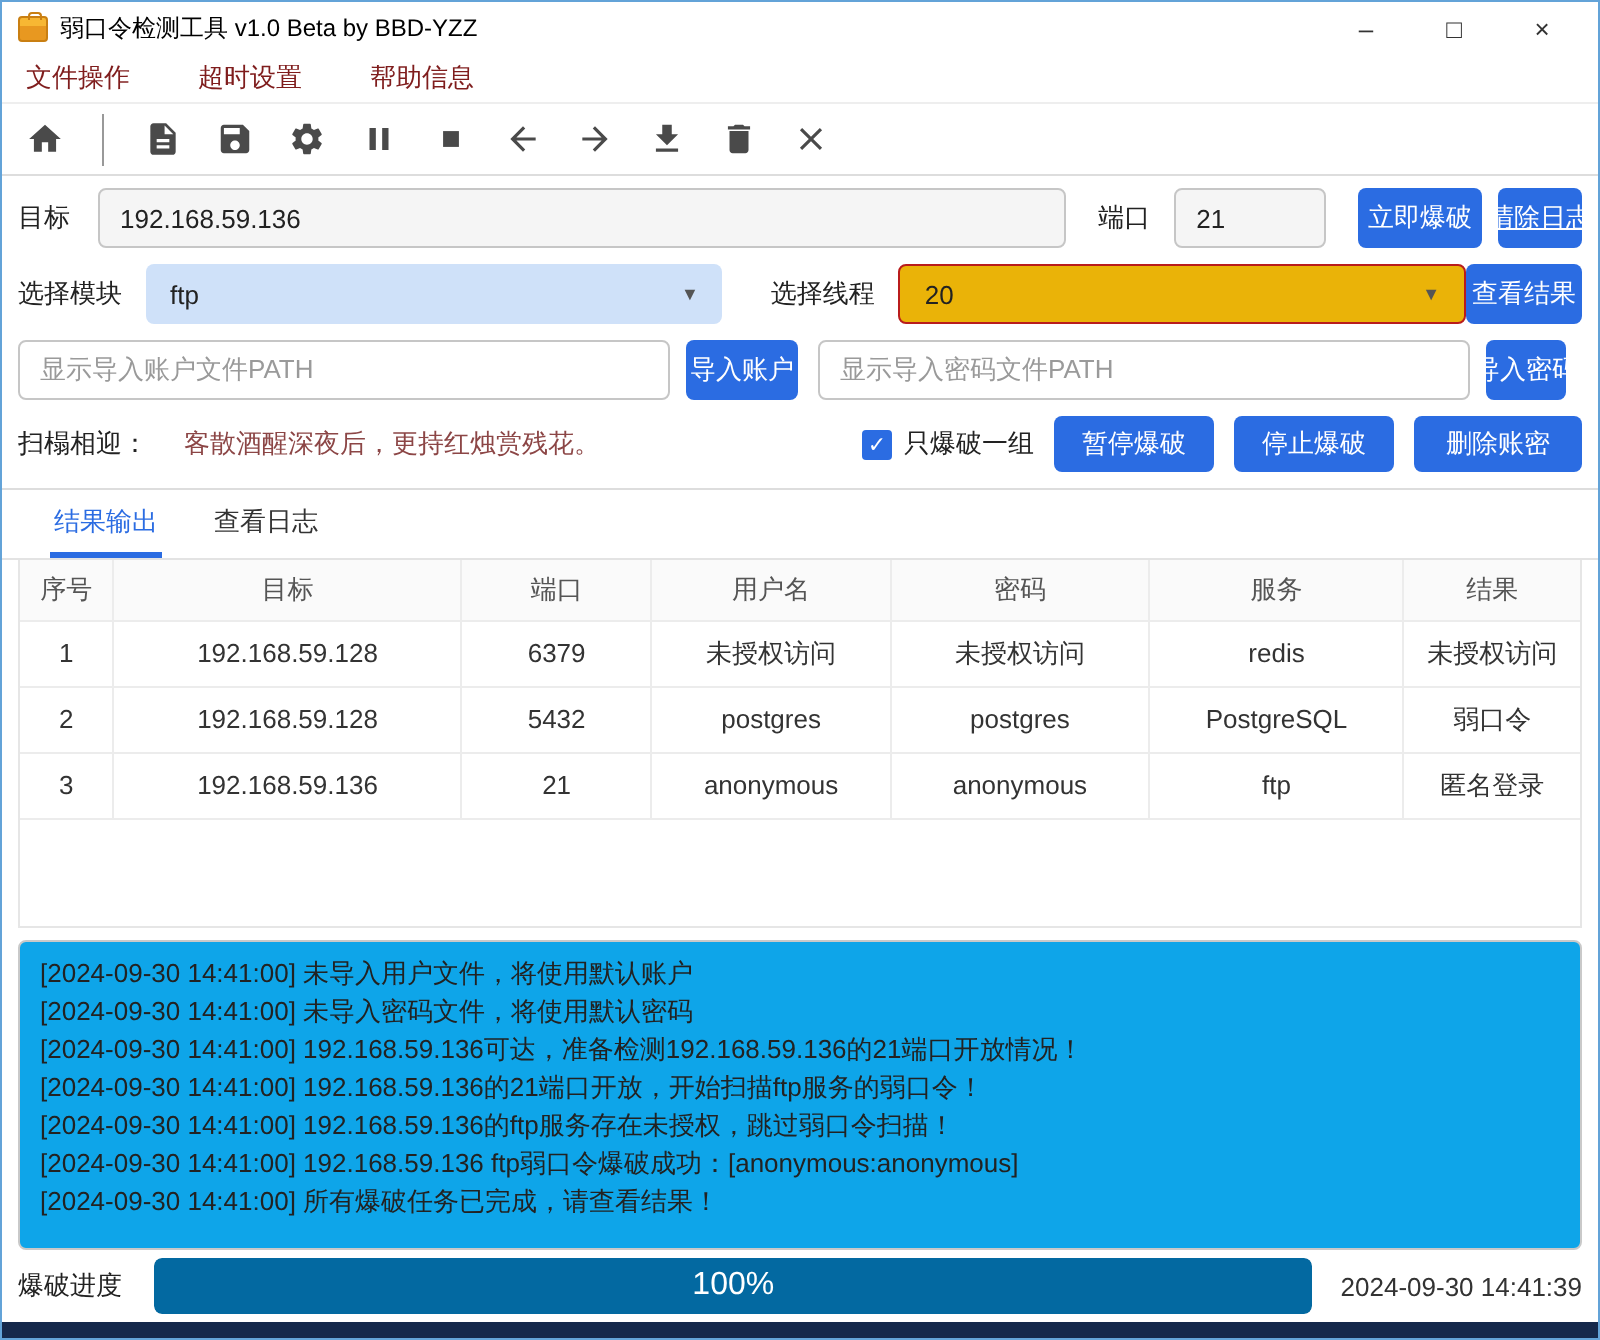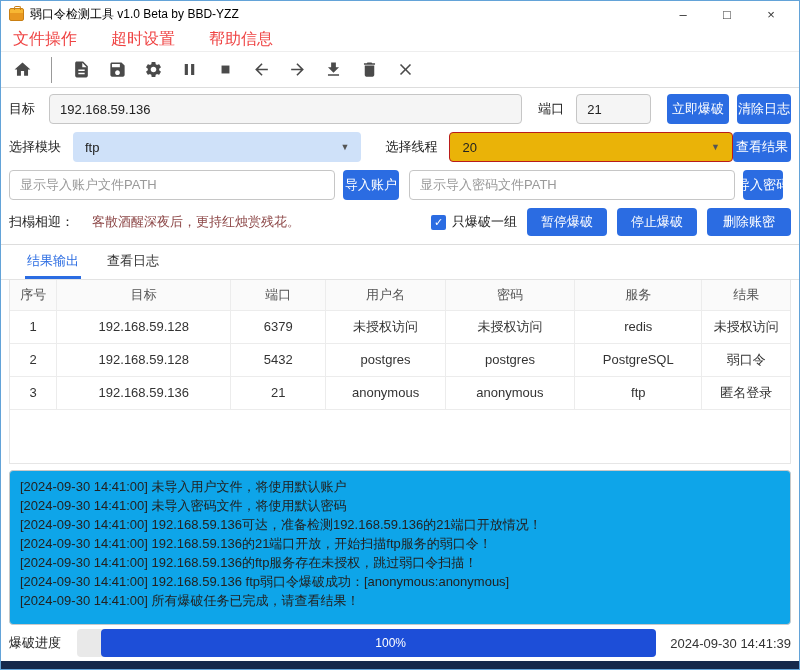--- a/index.html
+++ b/index.html
@@ -11,21 +11,21 @@
   .titlebar { height:26px; display:flex; align-items:center; padding:0 6px; background:#fff; flex:0 0 auto; }
   .app-icon { width:15px; height:13px; margin:0 6px 0 2px; border-radius:2px;
               background:linear-gradient(#f7b733 0 35%, #e89820 35% 100%); border:1px solid #c97f12; position:relative; }
   .app-icon::after { content:""; position:absolute; left:4px; top:-3px; width:5px; height:3px; border:1px solid #c97f12; border-bottom:none; border-radius:2px 2px 0 0; }
   .title-text { font-size:12px; color:#000; }
   .win-controls { margin-left:auto; display:flex; }
   .win-btn { width:44px; height:24px; display:flex; align-items:center; justify-content:center; font-size:13px; color:#333; cursor:default; }
 
   
   .menubar { height:24px; display:flex; align-items:center; padding:0 8px; gap:26px; flex:0 0 auto; }
-  .menu-item { font-size:16px; color:#ef4444; padding:2px 4px; }
+  .menu-item { font-size:13px; color:#7f1d1d; padding:2px 4px; }
 
   
   .toolbar { height:37px; display:flex; align-items:center; padding:0 10px; border-top:1px solid #eee; border-bottom:1px solid #ddd; gap:14px; flex:0 0 auto; }
   .tool-icon { width:22px; height:22px; display:flex; align-items:center; justify-content:center; }
   .tool-icon svg { width:19px; height:19px; fill:#4a4a4a; }
   .tool-sep { width:1px; height:26px; background:#999; margin:0 4px; }
 
   
   .frow { display:flex; align-items:center; padding:0 8px; flex:0 0 auto; }
   .r1 { margin-top:6px; }
@@ -37,21 +37,21 @@
   .btn { height:30px; border:none; border-radius:4px; background:#2b6ce2; color:#fff; font-size:13px; padding:0 12px; display:flex; align-items:center; justify-content:center; white-space:nowrap; font-family:inherit; }
   .dropdown { height:30px; border-radius:4px; display:flex; align-items:center; padding:0 12px; font-size:13px; color:#222; position:relative; }
   .dd-blue { background:#cfe1f9; }
   .dd-gray { background:#eab308; border:1px solid #b91c1c; }
   .chev { margin-left:auto; font-size:9px; color:#555; }
 
   #target-input { width:485px; margin-left:14px; }
   #port-label { margin-left:16px; }
   #port-input { width:76px; margin-left:12px; }
   #attack-btn { margin-left:16px; width:62px; }
-  #clearlog-btn { margin-left:8px; width:54px; }
+  #clearlog-btn { margin-left:8px; width:42px;text-decoration:underline; }
 
   #module-dd { width:295px; margin-left:12px; }
   #thread-label { margin-left:24px; }
   #thread-dd { width:290px; margin-left:12px; }
   #viewres-btn { margin-left:auto; width:58px; }
 
   #acct-input { width:326px; }
   #acct-btn { margin-left:8px; width:56px; }
   #pwd-input { width:326px; margin-left:10px; }
   #pwd-btn { margin-left:8px; width:40px; }
@@ -80,21 +80,21 @@
   td { height:33px; color:#333; }
   col.c0{width:6%} col.c1{width:22.3%} col.c2{width:12.2%} col.c3{width:15.3%} col.c4{width:16.6%} col.c5{width:16.3%} col.c6{width:11.3%}
 
   
   .logbox { margin:6px 8px 0; flex:1 1 auto; border:1px solid #c9c9c9; border-radius:4px; background:#0ea5e9; padding:6px 10px; overflow:hidden; }
   .logline { font-size:13px; line-height:19px; color:#222; white-space:nowrap; }
 
   
   .statusbar { height:36px; display:flex; align-items:center; padding:0 8px; flex:0 0 auto; }
   .progress-track { flex:1 1 auto; height:28px; margin:0 14px 0 16px; border-radius:4px; background:#e9e9e9; overflow:hidden; position:relative; }
-  .progress-fill { height:100%; background:#1d4ed8; display:flex; align-items:center; justify-content:center; color:#fff; font-size:12px; border-radius:4px;margin-left:24px; }
+  .progress-fill { height:100%; background:#0369a1; display:flex; align-items:center; justify-content:center; color:#fff; font-size:16px; border-radius:4px; }
   .timestamp { font-size:13px; color:#333; white-space:nowrap; }
 
   .bottom-strip { height:8px; background:#15284b; flex:0 0 auto; }
 </style>
 </head>
 <body>
 
 <div class="window">
 
   <div class="titlebar">

